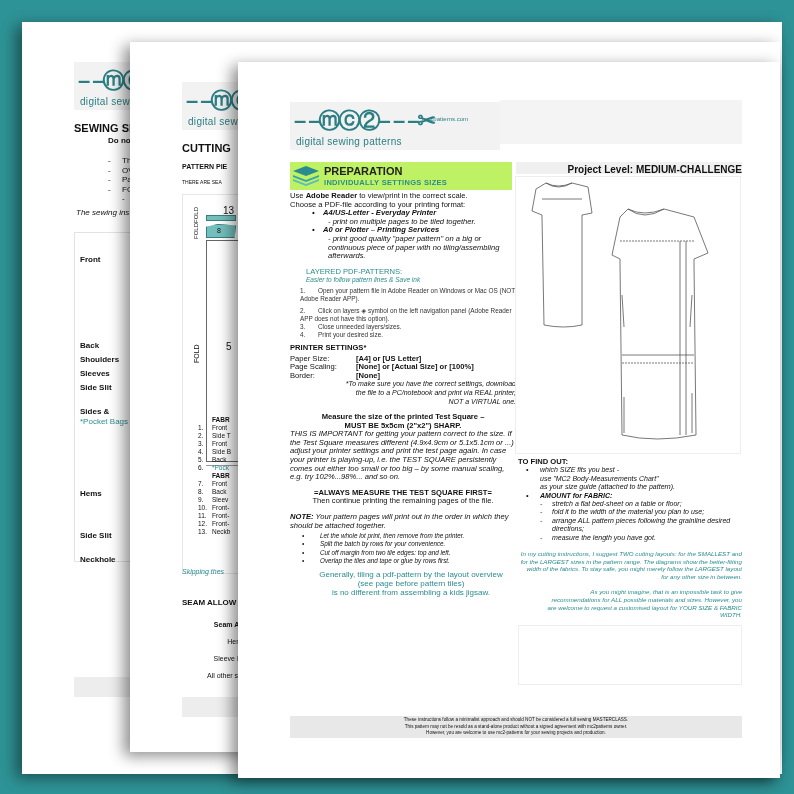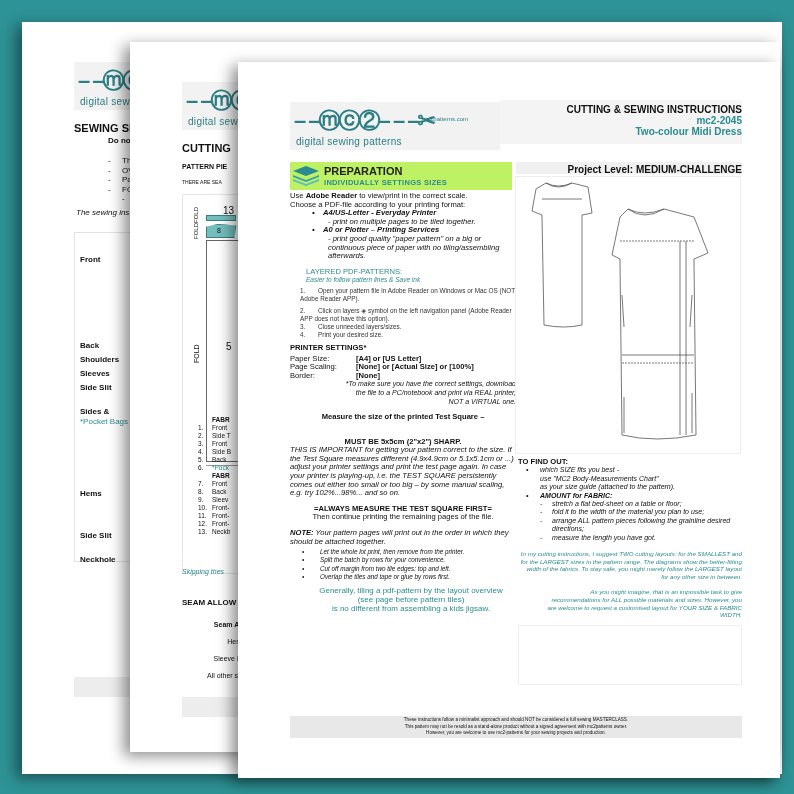--- a/index.html
+++ b/index.html
@@ -174,25 +174,20 @@
   <div class="p2-footer"></div>
 </div>
 
 <div class="page" id="page3">
   <div class="logo">
     <div class="logo-mark">– –ⓜⓒ②– – –✂</div>
     <div class="logo-url">mc2patterns.com</div>
     <div class="logo-sub">digital sewing patterns</div>
   </div>
   <div class="p3-headbg"></div>
-  <div class="p3-head">
-    <div>CUTTING &amp; SEWING  INSTRUCTIONS</div>
-    <div class="teal">mc2-2045</div>
-    <div class="teal">Two-colour Midi Dress</div>
-  </div>
 
   <div class="prep">
     <svg class="prep-icon" viewBox="0 0 26 20">
       <polygon points="13,0 26,5 13,10 0,5" fill="#2b8c8f"></polygon>
       <polygon points="0,9 13,14 26,9 26,11 13,16 0,11" fill="#3aa5a6"></polygon>
       <polygon points="0,13 13,18 26,13 26,15 13,20 0,15" fill="#5fbcbc"></polygon>
     </svg>
     <div class="prep-title">PREPARATION</div>
     <div class="prep-sub">INDIVIDUALLY SETTINGS SIZES</div>
   </div>
@@ -223,21 +218,21 @@
     <div class="settings">
       <span>Paper Size:</span>
         <span class="b">[A4] or [US Letter]</span>
       <span>Page Scaling:</span>
         <span class="b">[None] or [Actual Size] or [100%]</span>
       <span>Border:</span>
         <span class="b">[None]</span>
     </div>
     <p class="right i" style="padding-left:50px;font-size:7px">*To make sure you have the correct settings, download the file to a PC/notebook and print via REAL printer, NOT a VIRTUAL one.</p>
     <div class="gap"></div>
-    <p class="center b" style="margin-bottom:16px">Measure the size of the printed Test Square –</p>
+    <p class="center b" style="margin-bottom:0">Measure the size of the printed Test Square –</p>
     <p class="center b" style="margin-bottom:0">MUST BE 5x5cm (2"x2") SHARP.</p>
     <p class="i">THIS IS IMPORTANT for getting your pattern correct to the size. If the Test Square measures different (4.9x4.9cm or 5.1x5.1cm or ...) adjust your printer settings and print the test page again. In case your printer is playing-up, i.e. the TEST SQUARE persistently comes out either too small or too big –  by some manual scaling, e.g. try 102%...98%... and so on.</p>
     <div class="gap"></div>
     <p class="center b" style="margin-bottom:0">=ALWAYS MEASURE THE TEST SQUARE FIRST=</p>
     <p class="center">Then continue printing the remaining pages of the file.</p>
     <div class="gap"></div>
     <p class="i"><span class="b">NOTE:</span><span> Your pattern pages will print out in the order in which they should be attached together.</span></p>
     <ul class="dots">
       <li>Let the whole lot print, then remove from the printer.</li>
       <li>Split the batch by rows for your convenience.</li>

